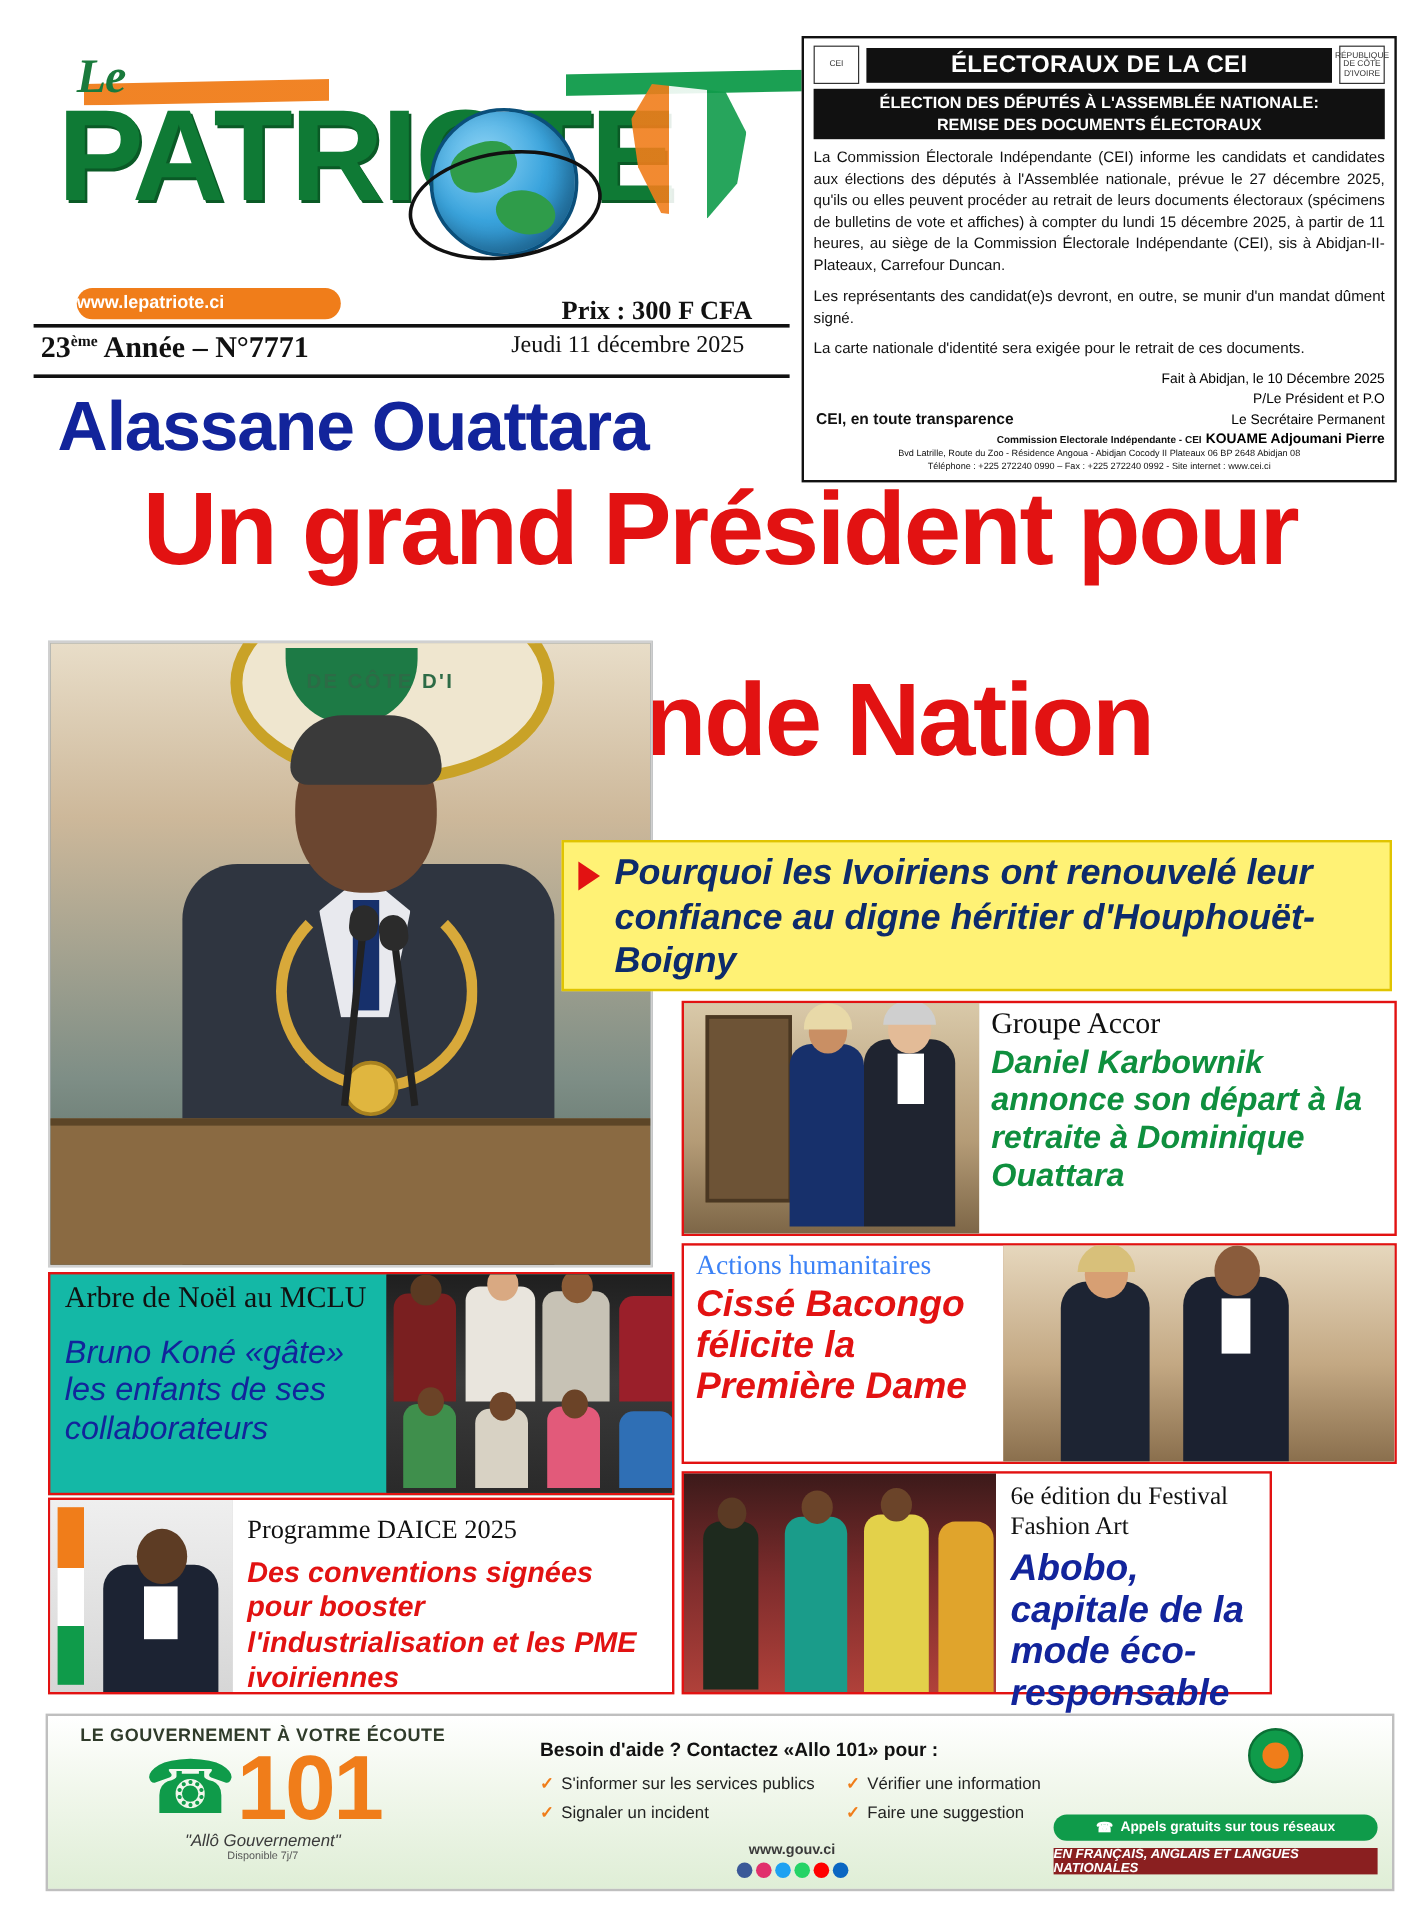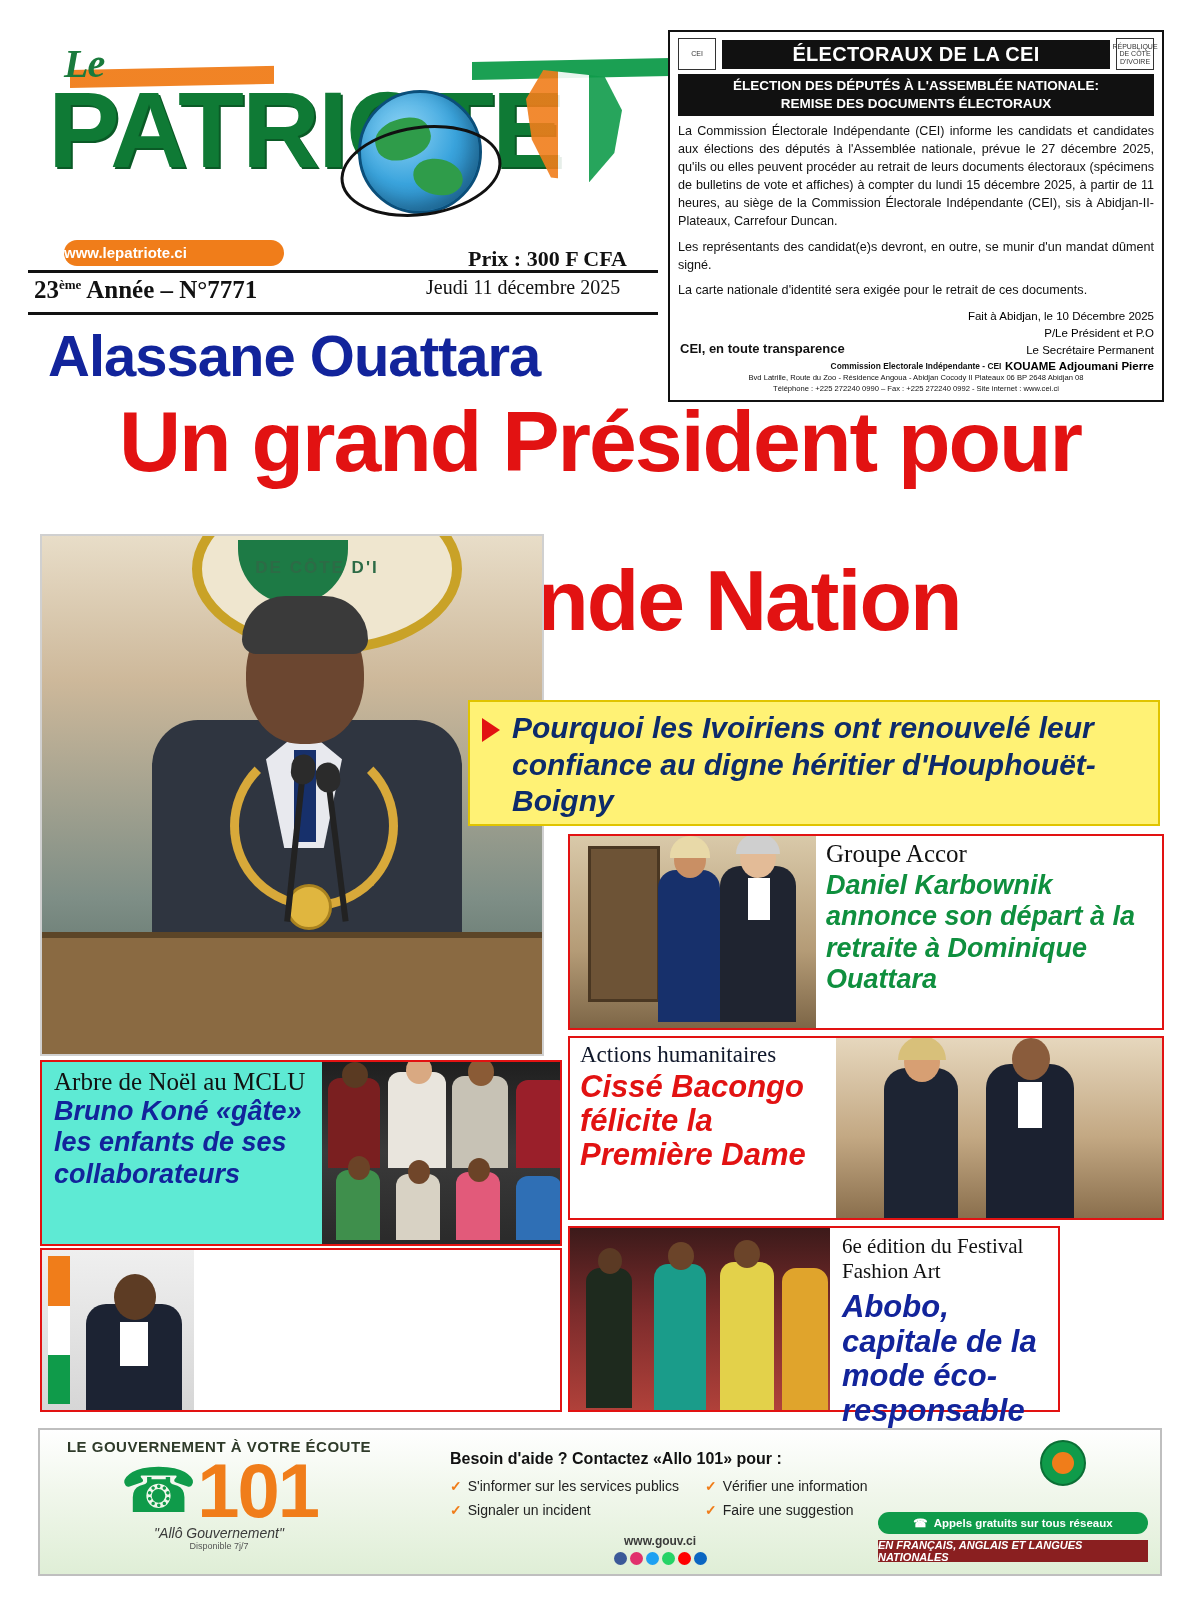--- a/index.html
+++ b/index.html
@@ -211,21 +211,21 @@
   .accor-title{
     font-size:27px;line-height:1.16;font-weight:bold;color:#0f8f3e;font-style:italic;
   }
 
   
   .human{
     position:absolute;left:568px;top:1036px;width:596px;height:184px;
     border:2px solid #e21212;box-sizing:border-box;display:flex;background:#fff;
   }
   .human-text{width:250px;padding:4px 6px 4px 10px;}
-  .human-kicker{font-size:23px;color:#0f172a;font-family:"Liberation Serif", serif;}
+  .human-kicker{font-size:23px;color:#3b82f6;font-family:"Liberation Serif", serif;}
   .human-title{font-size:31px;line-height:1.1;font-weight:bold;color:#e21212;font-style:italic;margin-top:2px;}
   .human-photo{flex:1;position:relative;background:#caa98a;overflow:hidden;}
   .hp-bg{position:absolute;inset:0;background:linear-gradient(180deg,#e6d7bd 0%,#c3a883 55%,#8a6f4d 100%);}
   .hp-w{position:absolute;left:48px;top:30px;width:74px;height:150px;background:#1d2433;border-radius:22px 22px 0 0;}
   .hp-wh{position:absolute;left:68px;top:4px;width:36px;height:40px;border-radius:50%;background:#d79f73;}
   .hp-whair{position:absolute;left:62px;top:-2px;width:48px;height:24px;border-radius:24px 24px 0 0;background:#d8c07a;}
   .hp-m{position:absolute;left:150px;top:26px;width:88px;height:154px;background:#1b2130;border-radius:24px 24px 0 0;}
   .hp-mh{position:absolute;left:176px;top:0px;width:38px;height:42px;border-radius:50%;background:#8a5c3c;}
   .hp-shirt{position:absolute;left:182px;top:44px;width:24px;height:46px;background:#fff;}
 
@@ -243,25 +243,25 @@
   .fa-p3{position:absolute;left:150px;top:34px;width:54px;height:148px;background:#e3d14a;border-radius:14px 14px 0 0;}
   .fa-p3h{position:absolute;left:164px;top:12px;width:26px;height:28px;border-radius:50%;background:#6b4429;}
   .fa-p4{position:absolute;left:212px;top:40px;width:46px;height:142px;background:#e0a42c;border-radius:14px 14px 0 0;}
   .fa-text{flex:1;padding:6px 8px 4px 12px;}
   .fa-kicker{font-size:21px;color:#111;font-family:"Liberation Serif", serif;}
   .fa-title{font-size:31px;line-height:1.12;font-weight:bold;color:#12249b;font-style:italic;margin-top:6px;}
 
   
   .mclu{
     position:absolute;left:40px;top:1060px;width:522px;height:186px;
-    border:2px solid #e21212;box-sizing:border-box;display:flex;background:#5eead4;
+    border:2px solid #e21212;box-sizing:border-box;display:flex;background:#14b8a6;
   }
   .mclu-text{width:262px;padding:6px 6px 4px 12px;}
   .mclu-kicker{font-size:25px;color:#111;font-family:"Liberation Serif", serif;}
-  .mclu-title{font-size:27px;line-height:1.16;font-weight:bold;color:#12249b;font-style:italic;margin-top:0;}
+  .mclu-title{font-size:27px;line-height:1.16;font-weight:normal;color:#12249b;font-style:italic;margin-top:16px;}
   .mclu-photo{flex:1;position:relative;background:#2c2c2c;overflow:hidden;}
   .mc-bg{position:absolute;inset:0;background:linear-gradient(180deg,#1f1f1f 0%,#3a3a3a 50%,#2a2a2a 100%);}
   .mc-a{position:absolute;left:6px;top:16px;width:52px;height:90px;background:#7a1f20;border-radius:12px 12px 0 0;}
   .mc-ah{position:absolute;left:20px;top:0px;width:26px;height:26px;border-radius:50%;background:#5a3a22;}
   .mc-b{position:absolute;left:66px;top:10px;width:58px;height:96px;background:#e9e5dd;border-radius:12px 12px 0 0;}
   .mc-bh{position:absolute;left:84px;top:-6px;width:26px;height:28px;border-radius:50%;background:#d9a982;}
   .mc-c{position:absolute;left:130px;top:14px;width:56px;height:92px;background:#c7c2b5;border-radius:12px 12px 0 0;}
   .mc-ch{position:absolute;left:146px;top:-4px;width:26px;height:28px;border-radius:50%;background:#8a5b36;}
   .mc-d{position:absolute;left:194px;top:18px;width:54px;height:88px;background:#9a1f2a;border-radius:12px 12px 0 0;}
   .mc-k1{position:absolute;left:14px;top:108px;width:44px;height:70px;background:#3f8f4c;border-radius:12px 12px 0 0;}
@@ -484,20 +484,24 @@
     </div>
   </div>
 
   <div class="daice">
     <div class="daice-photo">
       <div class="dp-bg"></div>
       <div class="dp-flag"></div>
       <div class="dp-m"></div>
       <div class="dp-shirt"></div>
       <div class="dp-mh"></div>
+    </div>
+    <div class="daice-text">
+      <div class="daice-kicker">Programme DAICE 2025</div>
+      <div class="daice-title">Des conventions signées pour booster l'industrialisation et les PME ivoiriennes</div>
     </div>
   </div>
 
   <div class="ad">
     <div class="ad-left">
       <div class="ad-gov">LE GOUVERNEMENT À VOTRE ÉCOUTE</div>
       <div class="ad-101">
         <span class="ad-phone">☎</span>
         <span class="ad-num">101</span>
       </div>

